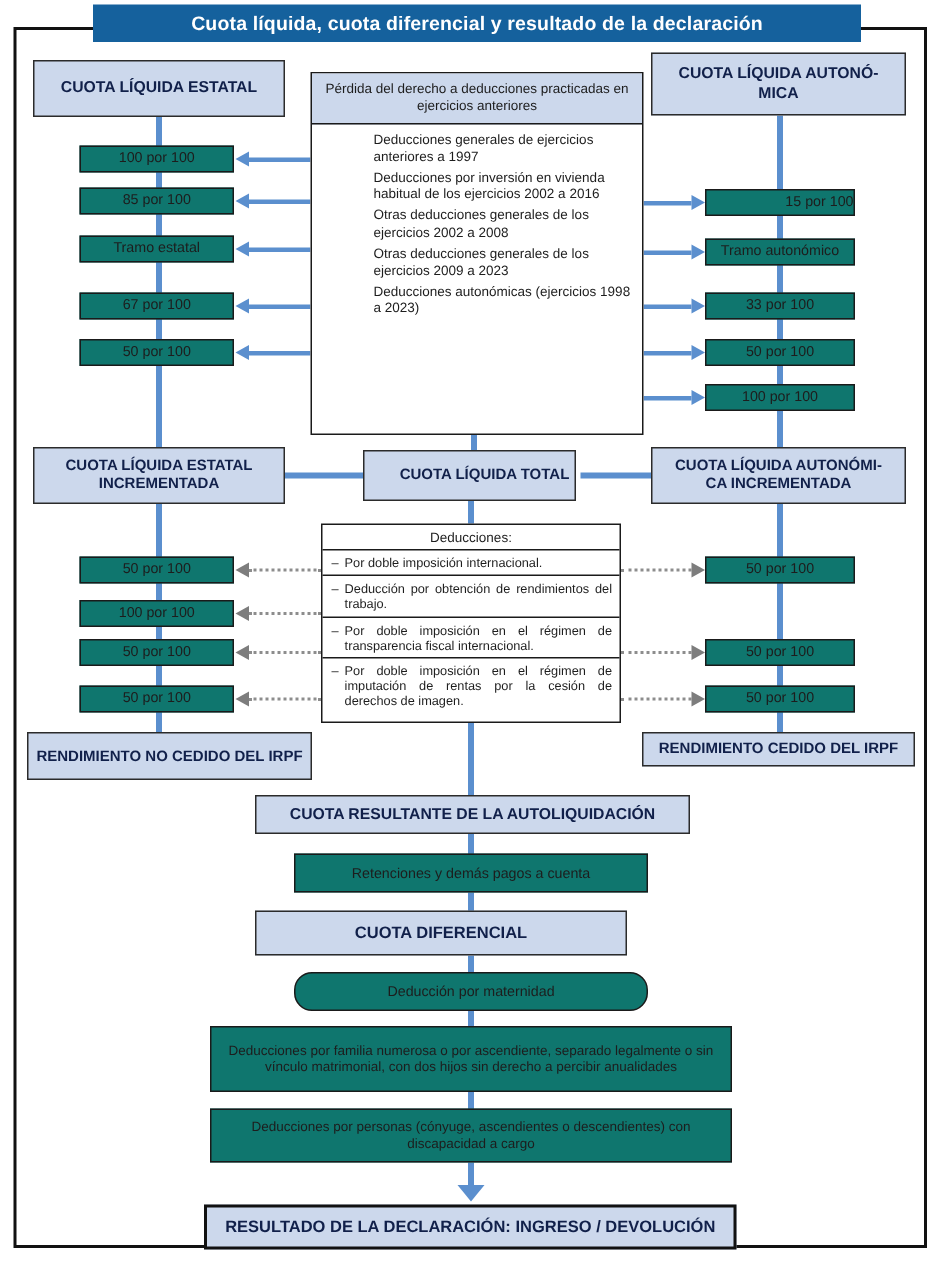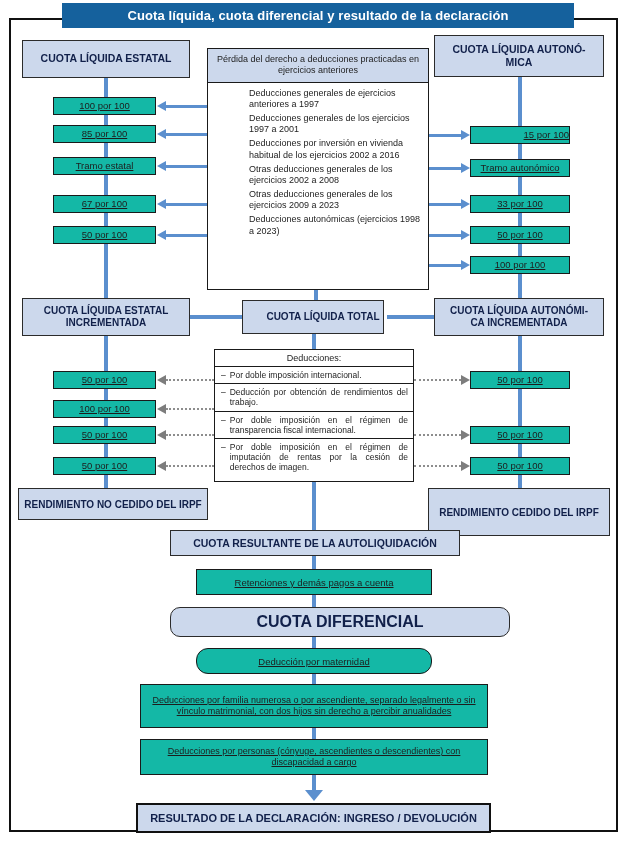--- a/index.html
+++ b/index.html
@@ -48,24 +48,23 @@
     z-index: 20;
     background: #ffffff;
   }
   .box-blue {
     background: #ccd8ec;
     border: 1px solid #2b2b2b;
     font-weight: bold;
     color: #11204a;
   }
   .box-white {
-    background: #14b8a6;
+    background: #0f766e;
     border: 1px solid #1a1a1a;
     color: #1d1d1d;
-    text-decoration: underline;
   }
   .box-thick { border: 2px solid #111111; }
   .pct {
     font-size: 9.5px;
     line-height: 1.1;
   }
   .hdr { font-size: 10.5px; line-height: 1.25; }
   .mid { font-size: 10px; line-height: 1.25; }
   .small { font-size: 9px; line-height: 1.22; }
 
@@ -206,21 +205,20 @@
 
   <div class="box box-blue hdr" id="hdr-autonomica" style="left:434px; top:35px; width:170px; height:42px; white-space:pre-line;">
     <span>CUOTA LÍQUIDA AUTONÓ-
 MICA</span>
   </div>
 
   <div id="loss-panel">
     <div id="loss-panel-head">Pérdida del derecho a deducciones practicadas en ejercicios anteriores</div>
     <div id="loss-list">
       <div class="loss-item">Deducciones generales de ejercicios anteriores a 1997</div>
-      <div class="loss-item">Deducciones generales de los ejercicios 1997 a 2001</div>
       <div class="loss-item">Deducciones por inversión en vivienda habitual de los ejercicios 2002 a 2016</div>
       <div class="loss-item">Otras deducciones generales de los ejercicios 2002 a 2008</div>
       <div class="loss-item">Otras deducciones generales de los ejercicios 2009 a 2023</div>
       <div class="loss-item">Deducciones autonómicas (ejercicios 1998 a 2023)</div>
     </div>
   </div>
 
   <div class="vline" style="left:104px; top:78px; height:220px;"></div>
 
   <div class="box box-white pct" style="left:53px; top:97px; width:103px; height:18px;">
@@ -394,37 +392,37 @@
     <div class="darrow-head-right"></div>
   </div>
   <div class="arrow-row" style="left:414px; top:461px; width:56px;">
     <div class="darrow-shaft"></div>
     <div class="darrow-head-right"></div>
   </div>
 
   <div class="box box-blue" style="left:18px; top:488px; width:190px; height:32px; font-size:10px;">
     <span>RENDIMIENTO NO CEDIDO DEL IRPF</span>
   </div>
-  <div class="box box-blue" style="left:428px; top:488px; width:182px; height:48px; font-size:10px;">
+  <div class="box box-blue" style="left:428px; top:488px; width:182px; height:23px; font-size:10px;">
     <span>RENDIMIENTO CEDIDO DEL IRPF</span>
   </div>
 
   <div class="box box-blue" style="left:170px; top:530px; width:290px; height:26px; font-size:10.5px;">
     <span>CUOTA RESULTANTE DE LA AUTOLIQUIDACIÓN</span>
   </div>
 
   <div class="vline" style="left:312px; top:556px; height:14px;"></div>
 
   <div class="box box-white" style="left:196px; top:569px; width:236px; height:26px; font-size:9.5px;">
     <span>Retenciones y demás pagos a cuenta</span>
   </div>
 
   <div class="vline" style="left:312px; top:595px; height:13px;"></div>
 
-  <div class="box box-blue" style="left:170px; top:607px; width:340px; height:30px; font-size:16px;border-radius:10px;">
+  <div class="box box-blue" style="left:170px; top:607px; width:248px; height:30px; font-size:11px;">
     <span>CUOTA DIFERENCIAL</span>
   </div>
 
   <div class="vline" style="left:312px; top:637px; height:12px;"></div>
 
   <div class="box box-white" style="left:196px; top:648px; width:236px; height:26px; font-size:9.5px;border-radius:12px;">
     <span>Deducción por maternidad</span>
   </div>
 
   <div class="vline" style="left:312px; top:674px; height:11px;"></div>

